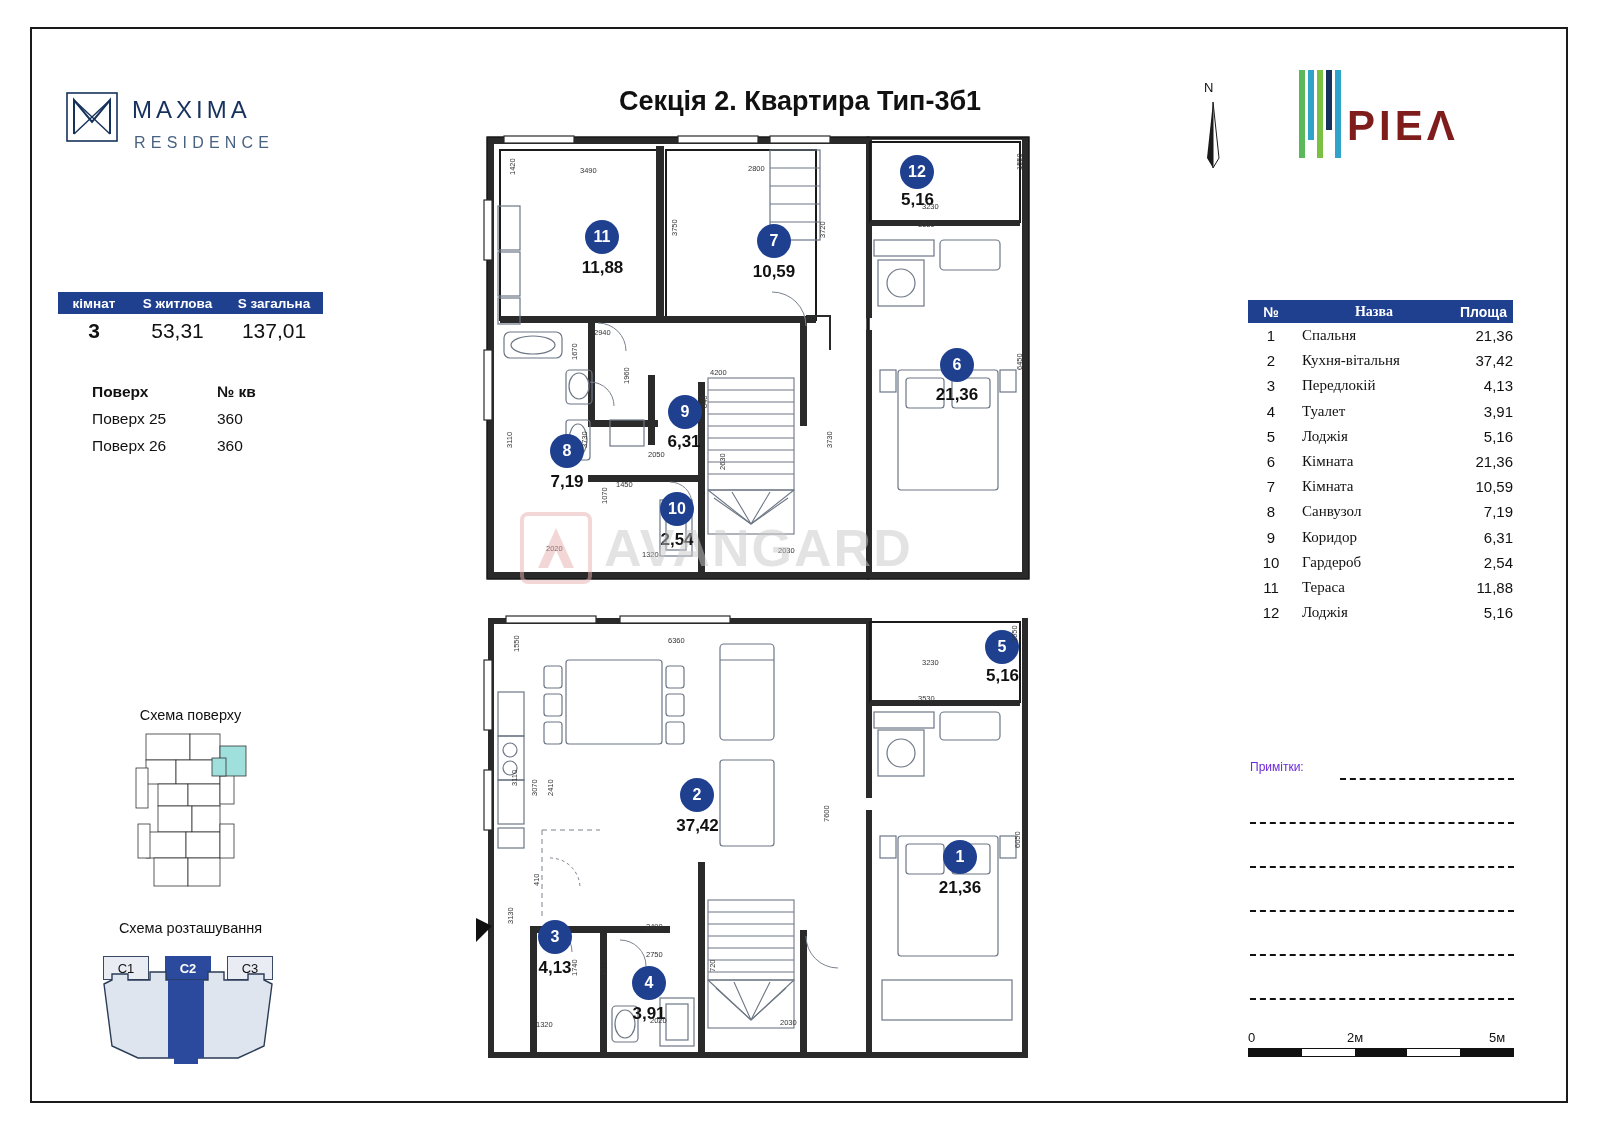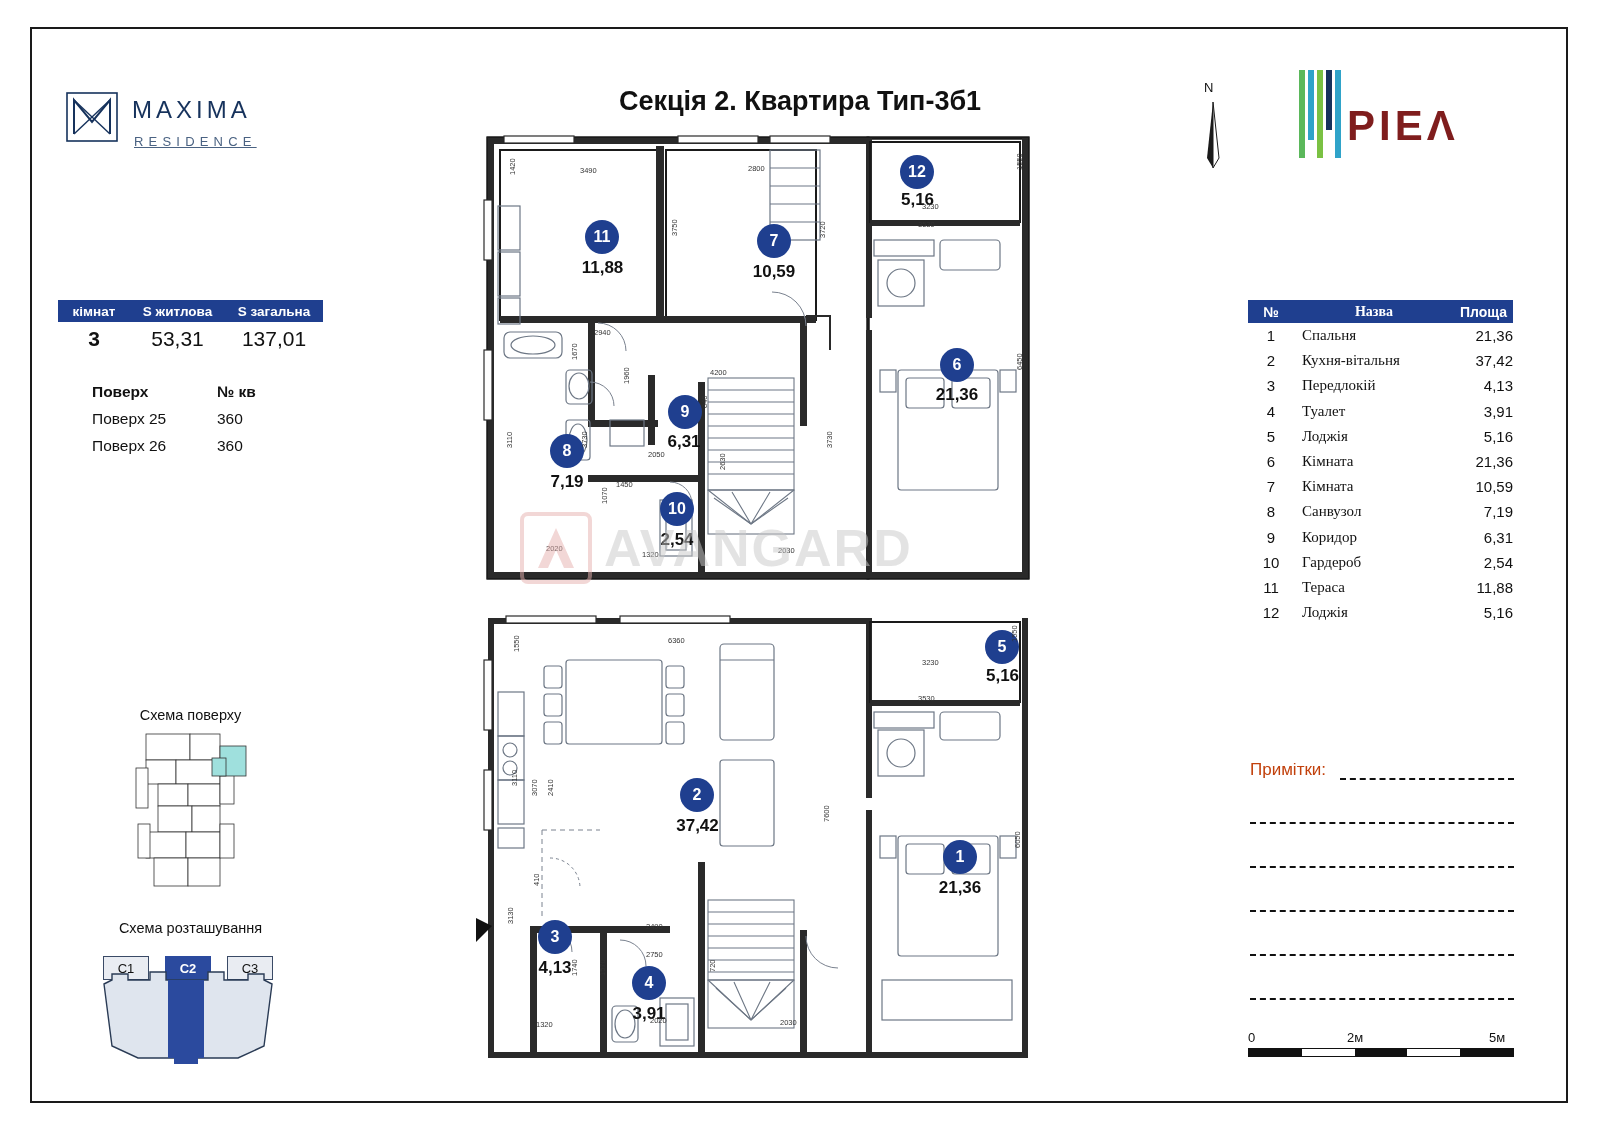--- a/index.html
+++ b/index.html
@@ -46,24 +46,23 @@
     position: absolute;
     left: 66px; top: 4px;
     font-size: 24px;
     letter-spacing: 4px;
     color: #16325c;
     font-weight: 400;
   }
   .logo-maxima .sub {
     position: absolute;
     left: 68px; top: 42px;
-    font-size: 13px;
+    font-size: 16px;
     letter-spacing: 5.2px;
     color: #4a6282;
-    text-decoration: underline;
   }
 
   
   .main-title {
     position: absolute;
     left: 520px; top: 86px;
     width: 560px;
     text-align: center;
     font-size: 27px;
     font-weight: bold;
@@ -95,21 +94,21 @@
     left: 52px; top: 36px;
     font-size: 42px;
     font-weight: bold;
     letter-spacing: 4px;
     color: #7f1d1d;
   }
 
   
   .summary {
     position: absolute;
-    left: 58px; top: 300px;
+    left: 58px; top: 292px;
     width: 265px;
   }
   .summary .hdr {
     display: flex;
     background: #1f3f8f;
     color: #fff;
     font-size: 13.5px;
     font-weight: bold;
     height: 22px;
     align-items: center;
@@ -214,22 +213,22 @@
   .rtable .n { width: 46px; text-align: center; }
   .rtable .nm { width: 160px; text-align: left; padding-left: 8px; box-sizing: border-box; font-family: Liberation Serif, serif; }
   .rtable .ar { width: 59px; text-align: right; }
   .rtable .hdr .nm { text-align: center; padding-left: 0; }
   .rtable .hdr .ar { text-align: center; }
 
   
   .notes-label {
     position: absolute;
     left: 1250px; top: 760px;
-    font-size: 17px;
-    color: #c2410c;
+    font-size: 12px;
+    color: #6d28d9;
   }
   .note-line {
     position: absolute;
     left: 1340px;
     width: 174px;
     border-top: 2px dashed #111;
   }
   .note-line.full { left: 1250px; width: 264px; }
 
   

